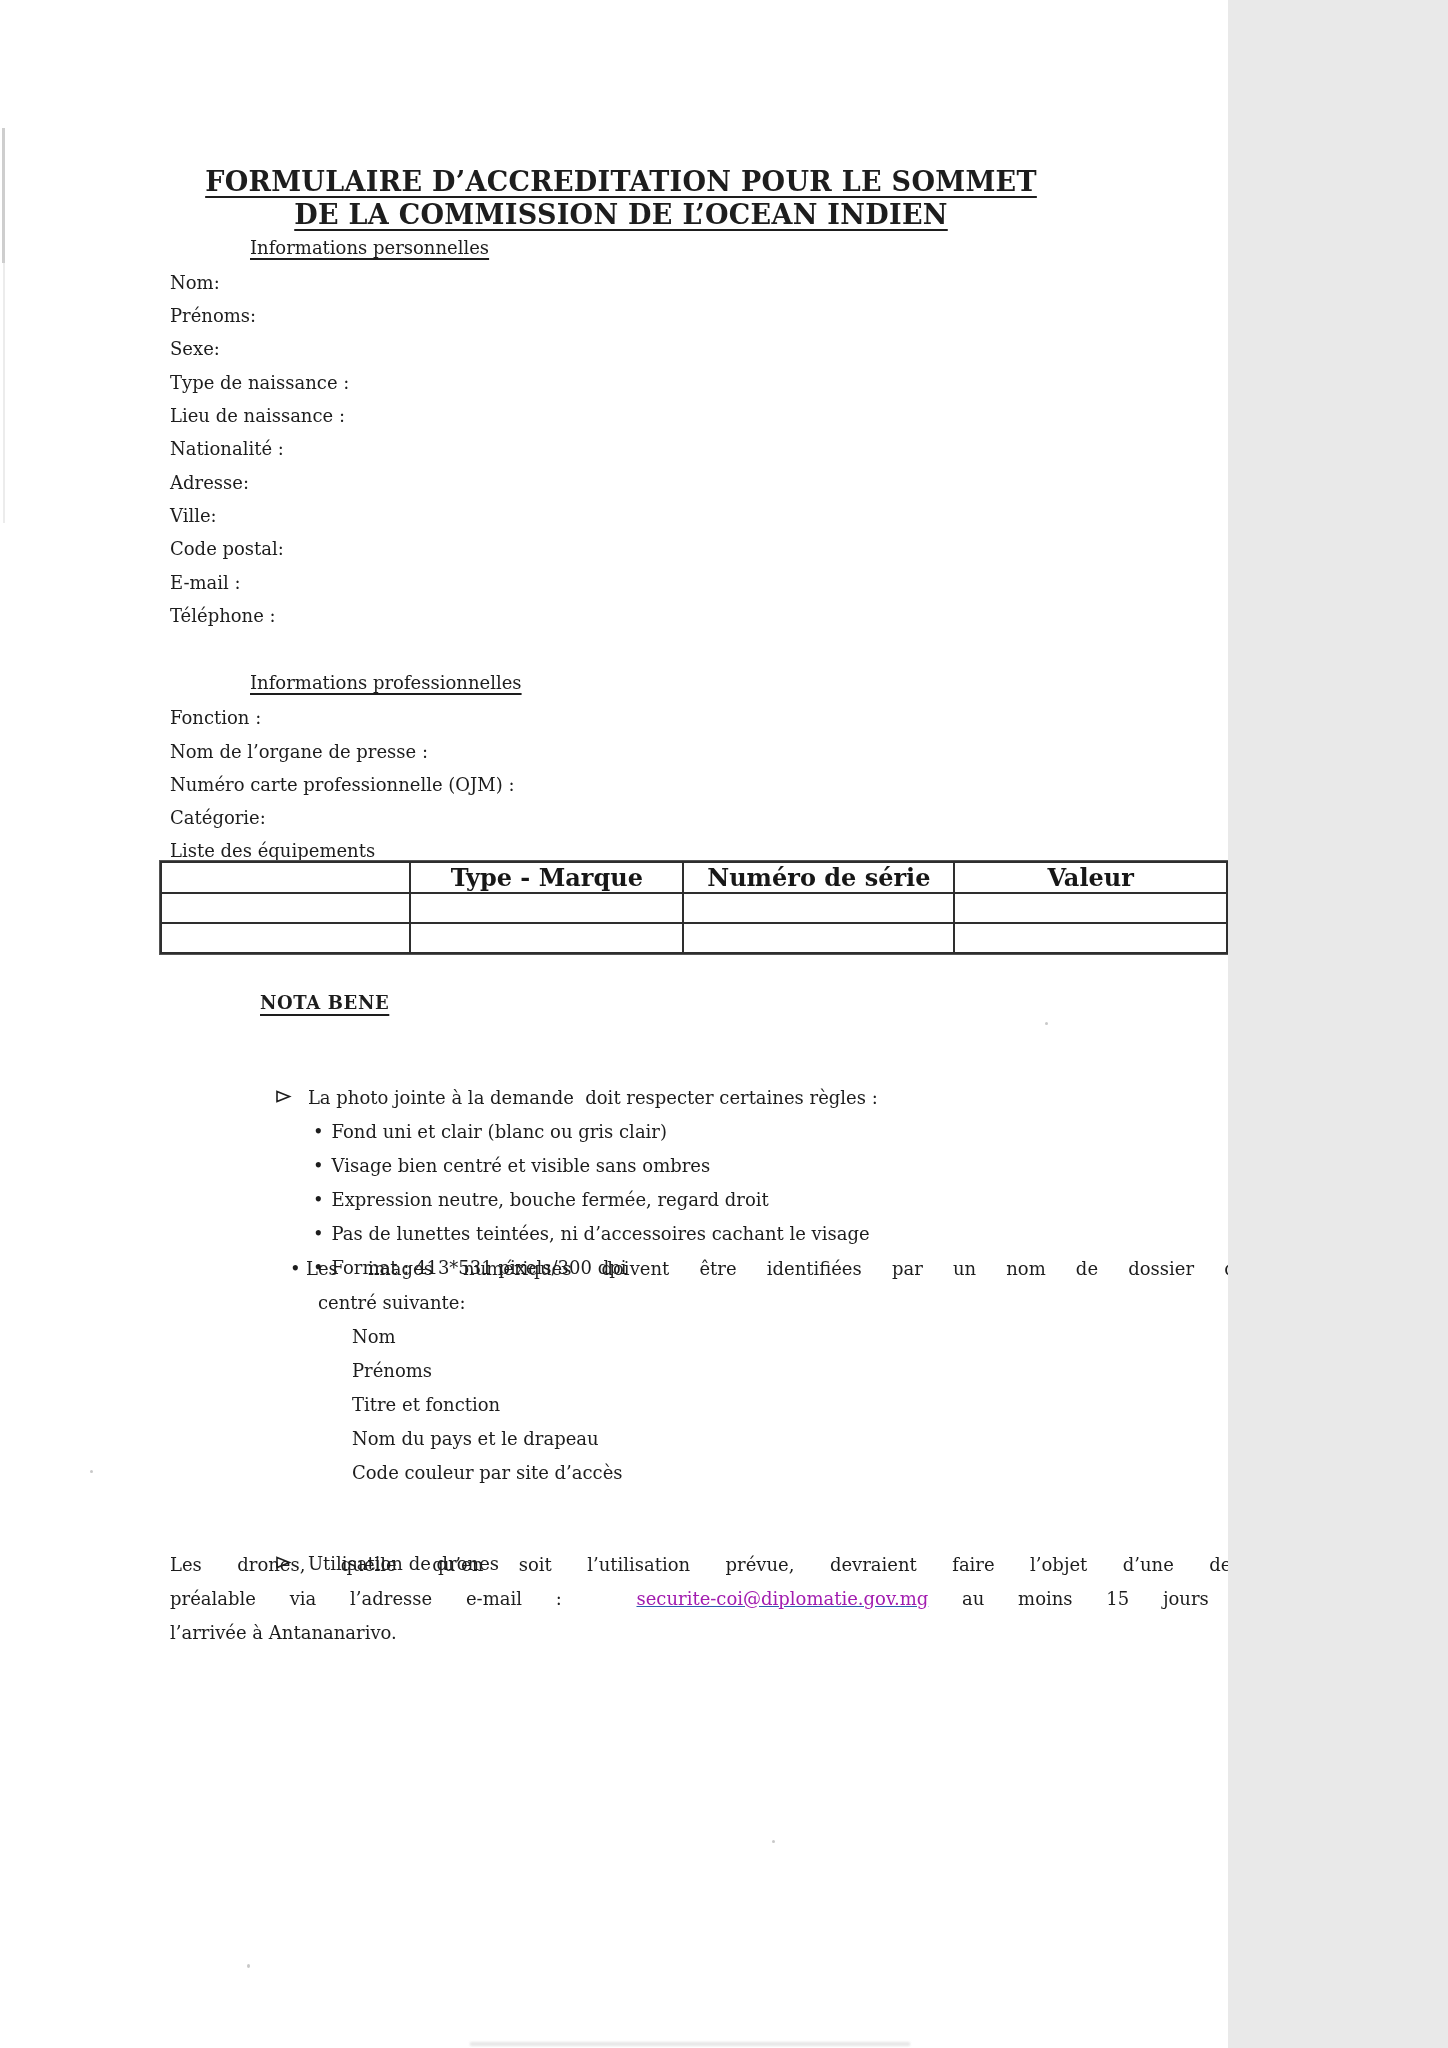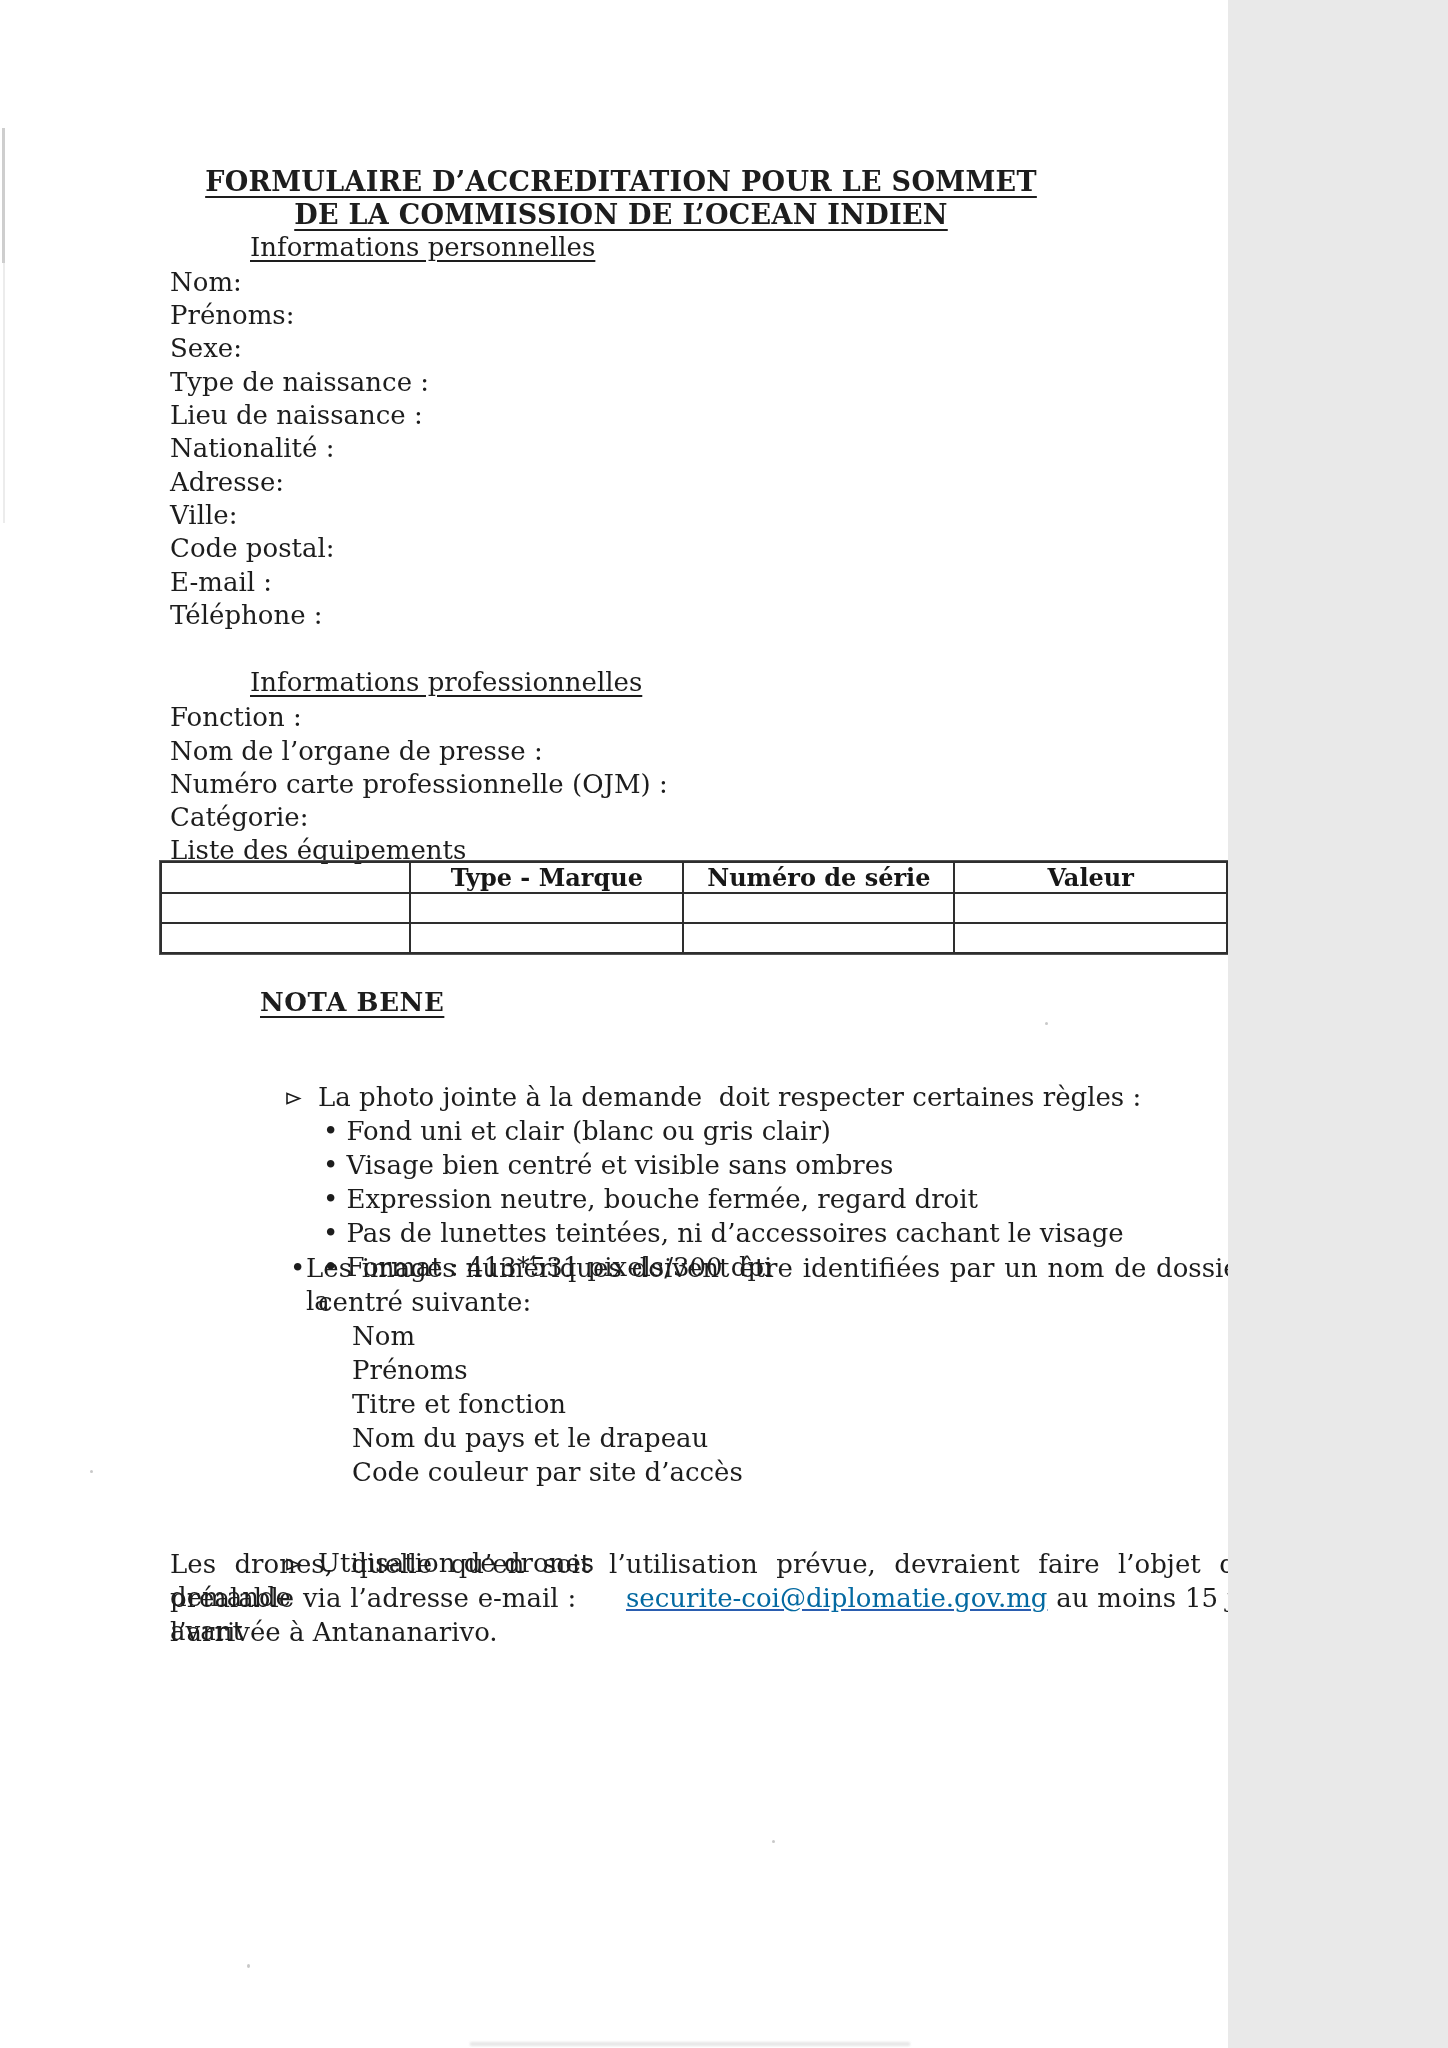--- a/index.html
+++ b/index.html
@@ -11,21 +11,21 @@
     position: relative;
     width: 1228px;
     height: 2048px;
     background: #ffffff;
     overflow: hidden;
     font-family: "DejaVu Serif", "Liberation Serif", serif;
     color: #1d1d1d;
   }
   .line {
     position: absolute;
-    font-size: 26px;
+    font-size: 18px;
     line-height: 33px;
     white-space: pre;
     color: #1d1d1d;
   }
   .doc-title {
     position: absolute;
     left: 0;
     right: 0;
     text-align: center;
     padding-left: 14px;
@@ -67,21 +67,21 @@
   }
   .para-line {
     left: 170px;
     width: 1123px;
   }
   .wide-bullet-text {
     left: 306px;
     width: 987px;
   }
   .email-link {
-    color: #0369a1;
+    color: #a21caf;
     text-decoration: underline;
     text-decoration-color: #2a5db0;
     cursor: pointer;
     margin-left: 41px;
   }
   
   .equip-table {
     position: absolute;
     left: 160px;
     top: 853px;

